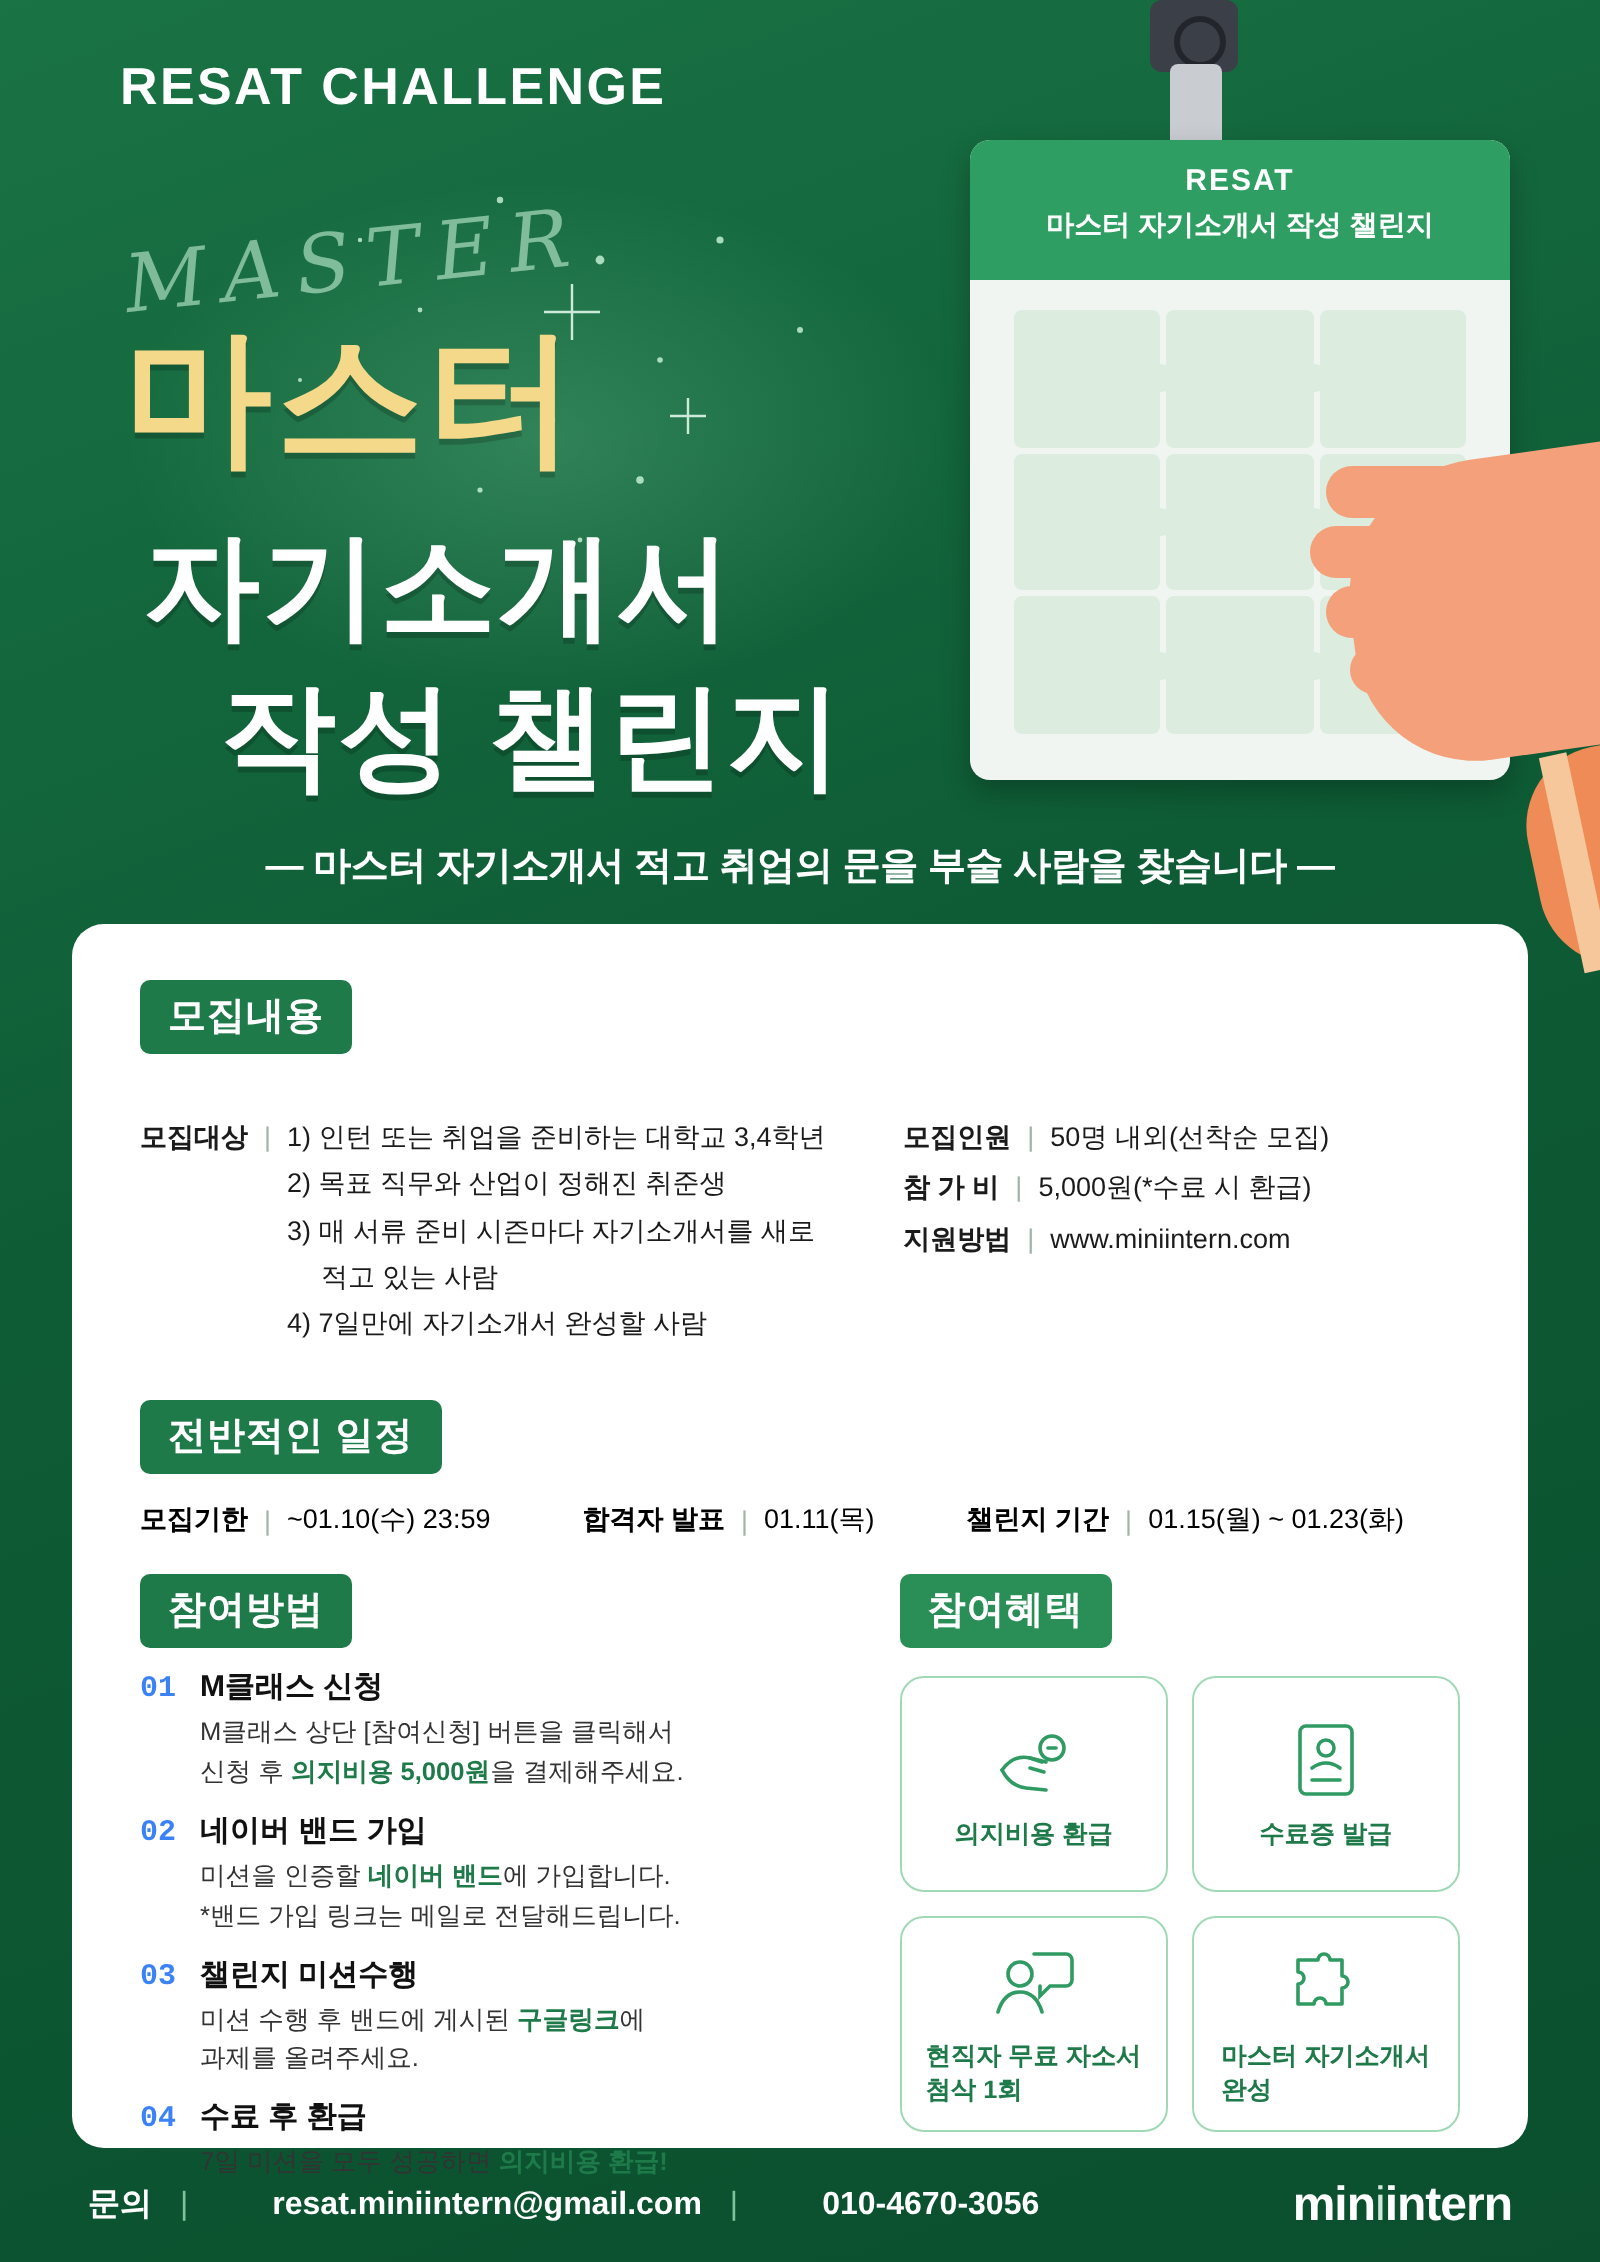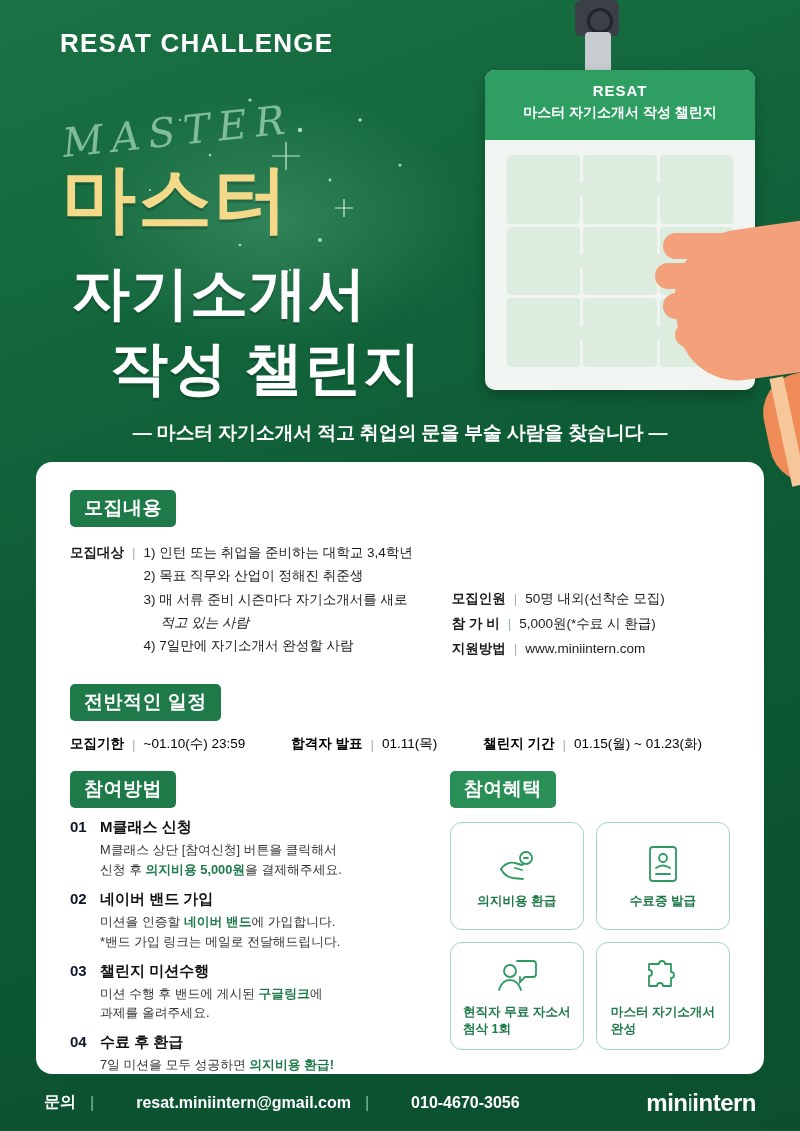--- a/index.html
+++ b/index.html
@@ -132,43 +132,43 @@
   }
   .sec-title {
     display: inline-block;
     background: #1f7a49; color: #ffffff;
     font-size: 19px; font-weight: bold;
     padding: 5px 14px 6px; border-radius: 5px;
     letter-spacing: 0.5px;
   }
   .sec-title.light { background: #2a8f56; }
 
-  .grid2 { display:flex; margin-top: 16px; align-items: flex-end; }
+  .grid2 { display:flex; margin-top: 32px; }
   .col-left { width: 392px; }
   .col-right { width: 300px; padding-left: 8px; }
 
   .row { display:flex; font-size: 13.5px; color:#1b1b1b; margin-bottom: 5px; line-height:1.5; }
   .lbl { font-weight: bold; white-space: nowrap; }
   .sep { color:#9fb5a8; margin: 0 8px; }
   .val { }
   .sublist { margin-left: 0; }
   .sublist div { margin-bottom: 3px; }
-  .indent { padding-left: 17px; font-style: italic; }
+  .indent { padding-left: 17px; }
 
   .sched-row { display:flex; align-items:center; margin-top:14px; font-size:13.5px; }
   .sched-row .lbl { font-weight:bold; }
   .gap { width: 46px; }
 
   .two-col { display:flex; margin-top: 8px; }
   .how { width: 392px; }
   .benefits { width: 300px; padding-left: 6px; }
 
   .step { margin-top: 10px; }
   .step-head { display:flex; align-items:baseline; }
-  .step-num { color:#0f172a; font-weight:bold; font-size:15px; width:30px; }
+  .step-num { color:#3b82f6; font-weight:bold; font-size:15px; width:30px;font-family:Liberation Mono, monospace; }
   .step-title { font-weight:bold; font-size:15px; color:#111; }
   .step-body { font-size:12.8px; color:#333; line-height:1.55; padding-left:30px; margin-top:3px; }
   .step-body b { color:#1f7a49; }
 
   .bgrid { display:grid; grid-template-columns: 1fr 1fr; gap: 12px; margin-top: 14px; }
   .bcell {
     border: 1.6px solid #9fd9b5; border-radius: 12px;
     height: 108px; display:flex; flex-direction:column; align-items:center; justify-content:center;
     padding: 6px;
   }

